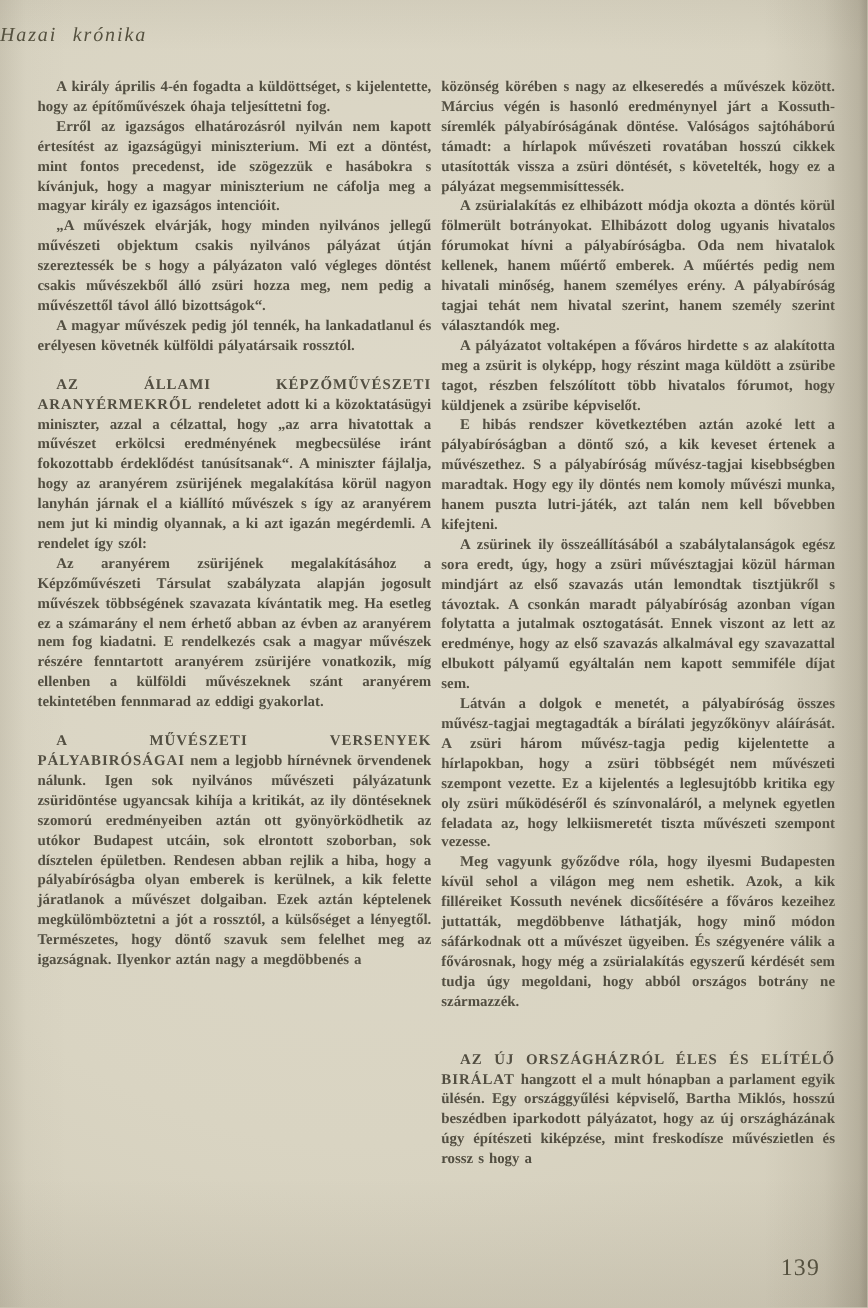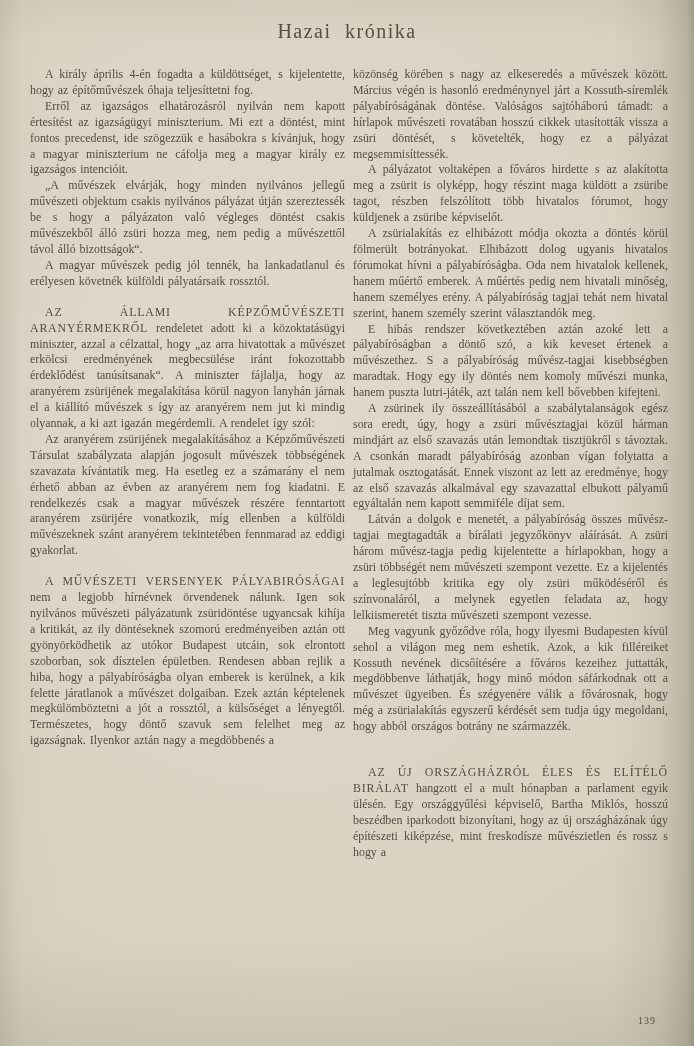--- a/index.html
+++ b/index.html
@@ -13,32 +13,33 @@
     height: 1046px;
     overflow: hidden;
     background:
       linear-gradient(90deg, rgba(60,50,30,0.10) 0%, rgba(60,50,30,0.02) 3%, rgba(0,0,0,0) 8%, rgba(0,0,0,0) 88%, rgba(60,50,30,0.07) 95%, rgba(60,50,30,0.20) 99%, rgba(50,40,25,0.30) 100%),
       linear-gradient(180deg, rgba(60,50,30,0.05) 0%, rgba(0,0,0,0) 4%, rgba(0,0,0,0) 90%, rgba(60,50,30,0.08) 100%),
       radial-gradient(ellipse 120% 90% at 42% 38%, #ded9c9 0%, #d9d4c2 55%, #cfc9b6 100%);
     font-family: "Liberation Serif", "DejaVu Serif", serif;
     color: #514d40;
   }
   .page-header {
-    text-align: center;
-    font-size: 20px;
+    font-style: italic;
+    font-size: 16px;
     letter-spacing: 1.5px;
     word-spacing: 7px;
     padding-top: 20px;
     color: #55513f;
   }
   .columns {
     display: flex;
     gap: 8px;
     padding: 24px 26px 0 30px;
     box-sizing: border-box;
+    font-weight: bold;
   }
   .col {
     flex: 1 1 0;
     min-width: 0;
   }
   .col p {
     margin: 0;
     font-size: 11.9px;
     line-height: 15.9px;
     text-align: justify;
@@ -49,21 +50,21 @@
   .col p.no-indent { text-indent: 0; }
   .col p.section { margin-top: 15px; }
   .col p.section-big { margin-top: 30px; }
   .lead {
     letter-spacing: 0.8px;
   }
   .page-number {
     position: absolute;
     right: 38px;
     bottom: 20px;
-    font-size: 10px;
+    font-size: 19px;
     letter-spacing: 1px;
     color: #55513f;
   }
 </style>
 </head>
 <body>
 
 <div class="page">
 
   <div class="page-header">Hazai krónika</div>
@@ -75,26 +76,26 @@
       <p><span>Erről az igazságos elhatározásról nyilván nem kapott értesítést az igazságügyi miniszterium. Mi ezt a döntést, mint fontos precedenst, ide szögezzük e hasábokra s kívánjuk, hogy a magyar miniszterium ne cáfolja meg a magyar király ez igazságos intencióit.</span></p>
       <p><span>„A művészek elvárják, hogy minden nyilvános jellegű művészeti objektum csakis nyilvános pályázat útján szereztessék be s hogy a pályázaton való végleges döntést csakis művészekből álló zsüri hozza meg, nem pedig a művészettől távol álló bizottságok“.</span></p>
       <p><span>A magyar művészek pedig jól tennék, ha lankadatlanul és erélyesen követnék külföldi pályatársaik rossztól.</span></p>
       <p class="section"><span class="lead">AZ ÁLLAMI KÉPZŐMŰVÉSZETI ARANYÉRMEKRŐL</span><span> rendeletet adott ki a közoktatásügyi miniszter, azzal a célzattal, hogy „az arra hivatottak a művészet erkölcsi eredményének megbecsülése iránt fokozottabb érdeklődést tanúsítsanak“. A miniszter fájlalja, hogy az aranyérem zsürijének megalakítása körül nagyon lanyhán járnak el a kiállító művészek s így az aranyérem nem jut ki mindig olyannak, a ki azt igazán megérdemli. A rendelet így szól:</span></p>
       <p><span>Az aranyérem zsürijének megalakításához a Képzőművészeti Társulat szabályzata alapján jogosult művészek többségének szavazata kívántatik meg. Ha esetleg ez a számarány el nem érhető abban az évben az aranyérem nem fog kiadatni. E rendelkezés csak a magyar művészek részére fenntartott aranyérem zsürijére vonatkozik, míg ellenben a külföldi művészeknek szánt aranyérem tekintetében fennmarad az eddigi gyakorlat.</span></p>
       <p class="section"><span class="lead">A MŰVÉSZETI VERSENYEK PÁLYABIRÓSÁGAI</span><span> nem a legjobb hírnévnek örvendenek nálunk. Igen sok nyilvános művészeti pályázatunk zsüridöntése ugyancsak kihíja a kritikát, az ily döntéseknek szomorú eredményeiben aztán ott gyönyörködhetik az utókor Budapest utcáin, sok elrontott szoborban, sok dísztelen épületben. Rendesen abban rejlik a hiba, hogy a pályabíróságba olyan emberek is kerülnek, a kik felette járatlanok a művészet dolgaiban. Ezek aztán képtelenek megkülömböztetni a jót a rossztól, a külsőséget a lényegtől. Természetes, hogy döntő szavuk sem felelhet meg az igazságnak. Ilyenkor aztán nagy a megdöbbenés a</span></p>
     </div>
 
     <div class="col">
       <p class="no-indent"><span>közönség körében s nagy az elkeseredés a művészek között. Március végén is hasonló eredménynyel járt a Kossuth-síremlék pályabíróságának döntése. Valóságos sajtóháború támadt: a hírlapok művészeti rovatában hosszú cikkek utasították vissza a zsüri döntését, s követelték, hogy ez a pályázat megsemmisíttessék.</span></p>
+      <p><span>A zsürialakítás ez elhibázott módja okozta a döntés körül fölmerült botrányokat. Elhibázott dolog ugyanis hivatalos fórumokat hívni a pályabíróságba. Oda nem hivatalok kellenek, hanem műértő emberek. A műértés pedig nem hivatali minőség, hanem személyes erény. A pályabíróság tagjai tehát nem hivatal szerint, hanem személy szerint választandók meg.</span></p>
       <p><span>A pályázatot voltaképen a főváros hirdette s az alakította meg a zsürit is olyképp, hogy részint maga küldött a zsüribe tagot, részben felszólított több hivatalos fórumot, hogy küldjenek a zsüribe képviselőt.</span></p>
-      <p><span>A zsürialakítás ez elhibázott módja okozta a döntés körül fölmerült botrányokat. Elhibázott dolog ugyanis hivatalos fórumokat hívni a pályabíróságba. Oda nem hivatalok kellenek, hanem műértő emberek. A műértés pedig nem hivatali minőség, hanem személyes erény. A pályabíróság tagjai tehát nem hivatal szerint, hanem személy szerint választandók meg.</span></p>
       <p><span>E hibás rendszer következtében aztán azoké lett a pályabíróságban a döntő szó, a kik keveset értenek a művészethez. S a pályabíróság művész-tagjai kisebbségben maradtak. Hogy egy ily döntés nem komoly művészi munka, hanem puszta lutri-játék, azt talán nem kell bővebben kifejteni.</span></p>
       <p><span>A zsürinek ily összeállításából a szabálytalanságok egész sora eredt, úgy, hogy a zsüri művésztagjai közül hárman mindjárt az első szavazás után lemondtak tisztjükről s távoztak. A csonkán maradt pályabíróság azonban vígan folytatta a jutalmak osztogatását. Ennek viszont az lett az eredménye, hogy az első szavazás alkalmával egy szavazattal elbukott pályamű egyáltalán nem kapott semmiféle díjat sem.</span></p>
       <p><span>Látván a dolgok e menetét, a pályabíróság összes művész-tagjai megtagadták a bírálati jegyzőkönyv aláírását. A zsüri három művész-tagja pedig kijelentette a hírlapokban, hogy a zsüri többségét nem művészeti szempont vezette. Ez a kijelentés a leglesujtóbb kritika egy oly zsüri működéséről és színvonaláról, a melynek egyetlen feladata az, hogy lelkiismeretét tiszta művészeti szempont vezesse.</span></p>
       <p><span>Meg vagyunk győződve róla, hogy ilyesmi Budapesten kívül sehol a világon meg nem eshetik. Azok, a kik filléreiket Kossuth nevének dicsőítésére a főváros kezeihez juttatták, megdöbbenve láthatják, hogy minő módon sáfárkodnak ott a művészet ügyeiben. És szégyenére válik a fővárosnak, hogy még a zsürialakítás egyszerű kérdését sem tudja úgy megoldani, hogy abból országos botrány ne származzék.</span></p>
-      <p class="section section-big"><span class="lead">AZ ÚJ ORSZÁGHÁZRÓL ÉLES ÉS ELÍTÉLŐ BIRÁLAT</span><span> hangzott el a mult hónapban a parlament egyik ülésén. Egy országgyűlési képviselő, Bartha Miklós, hosszú beszédben iparkodott bizonyítani, hogy az új országházának úgy építészeti kiképzése, mint freskodísze művészietlen és rossz s hogy a</span></p>
+      <p class="section section-big"><span class="lead">AZ ÚJ ORSZÁGHÁZRÓL ÉLES ÉS ELÍTÉLŐ BIRÁLAT</span><span> hangzott el a mult hónapban a parlament egyik ülésén. Egy országgyűlési képviselő, Bartha Miklós, hosszú beszédben iparkodott pályázatot, hogy az új országházának úgy építészeti kiképzése, mint freskodísze művészietlen és rossz s hogy a</span></p>
     </div>
 
   </div>
 
   <div class="page-number">139</div>
 
 </div>
 
 </body></html>

